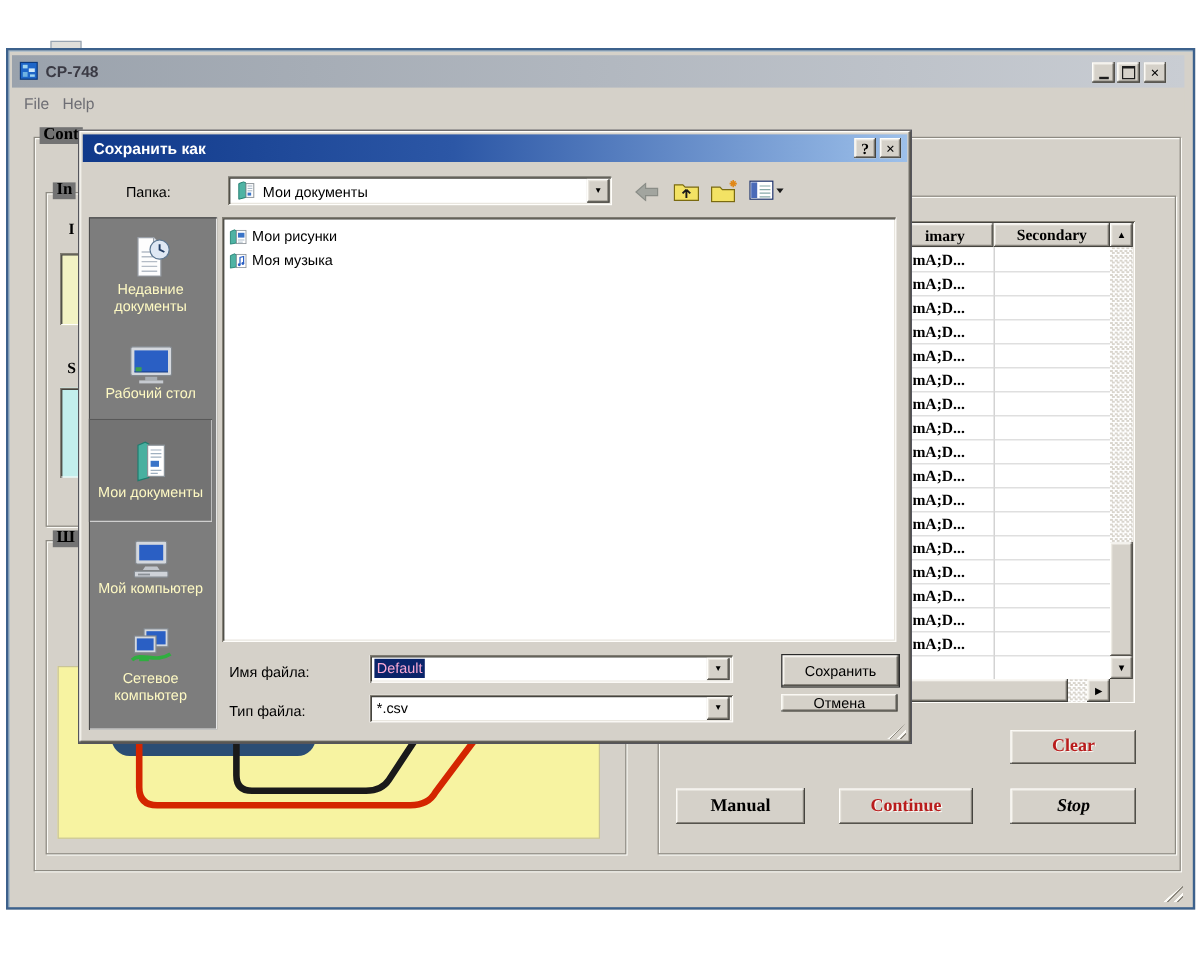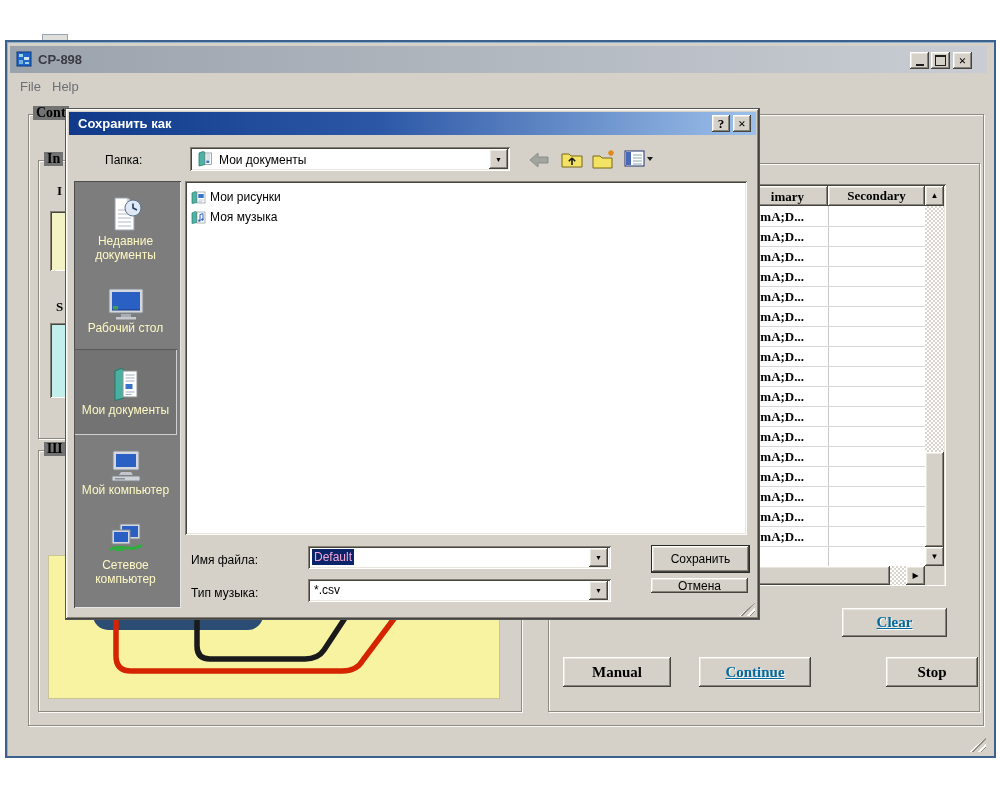--- a/index.html
+++ b/index.html
@@ -6,21 +6,21 @@
   .screen{position:relative;width:1000px;height:800px;background:#fff;overflow:hidden;
           font-family:"Liberation Sans","DejaVu Sans",sans-serif;font-size:12px;color:#000;}
   .abs{position:absolute;}
   .serifb{font-family:"Liberation Serif","DejaVu Serif",serif;font-weight:bold;}
   .raised{background:#d5d1c9;box-shadow:inset -1px -1px #45443f,inset 1px 1px #fffefb,inset -2px -2px #87837b,inset 2px 2px #e9e6df;}
   .sunkw{background:#fff;box-shadow:inset 1px 1px #848076,inset -1px -1px #fffefb,inset 2px 2px #45443f,inset -2px -2px #e9e6df;}
   .groupbox{border:1px solid #8d8a82;box-shadow:1px 1px 0 #fbfaf6,inset 1px 1px 0 #fbfaf6;}
   .glabel{background:#737373;padding:0 3px;font:bold 14px "Liberation Serif",serif;line-height:14px;}
   .xpbtn{display:flex;align-items:center;justify-content:center;cursor:default;
          font:bold 15px "Liberation Serif","DejaVu Serif",serif;}
-  .disabled{color:#0369a1;text-shadow:1px 1px 0 #fbfaf6;text-decoration:underline;}
+  .disabled{color:#b91c1c;text-shadow:1px 1px 0 #fbfaf6;}
   .scrollglyph{font-size:8px;line-height:8px;color:#000;}
   .track{background:#fff;background-image:conic-gradient(#d9d5cd 0 25%,transparent 0 50%,#d9d5cd 0 75%,transparent 0);background-size:4px 4px;}
   .titlebar-main{background:linear-gradient(90deg,#9fa6b0 0,#9aa2ac 0,#c9cdd3 100%);}
   .capbtn{display:flex;align-items:center;justify-content:center;}
   .minbar{width:8px;height:2px;background:#1d1d1d;margin-top:8px;}
   .maxbox{width:9px;height:8px;border:1px solid #1d1d1d;border-top-width:2px;}
   .dlg-title{background:linear-gradient(90deg,#10398a 0%,#2c57a6 45%,#9dc0ea 100%);}
   .lbl{font-size:12px;}
   .places-item{width:103px;display:flex;flex-direction:column;align-items:center;justify-content:center;
                color:#fef9c3;text-align:center;line-height:14px;font-size:12px;}
@@ -47,21 +47,21 @@
   <div class="abs titlebar-main" style="left:10px;top:46px;width:977px;height:27px;display:flex;align-items:center;"></div>
   <div class="abs" style="left:16px;top:51px;width:16px;height:16px;">
     <svg width="16" height="16" viewBox="0 0 16 16">
       <rect x="1" y="1" width="14" height="14" fill="#1e66c8" stroke="#0d3a7c"></rect>
       <rect x="3" y="3" width="4" height="3" fill="#9fd4ef"></rect>
         <rect x="8" y="6" width="5" height="3" fill="#cfe8f8"></rect>
       <rect x="3" y="9" width="4" height="4" fill="#6fb2e2"></rect>
         <rect x="9" y="11" width="4" height="2" fill="#9fd4ef"></rect>
     </svg>
   </div>
-  <div class="abs" style="left:38px;top:52px;font-weight:bold;font-size:13px;color:#3a3a44;">CP-898</div>
+  <div class="abs" style="left:38px;top:52px;font-weight:bold;font-size:13px;color:#3a3a44;">CP-748</div>
   <div class="abs raised capbtn" style="left:910px;top:52px;width:19px;height:17px;">
       <span class="minbar"></span>
     </div>
   <div class="abs raised capbtn" style="left:931px;top:52px;width:19px;height:17px;">
       <span class="maxbox"></span>
     </div>
   <div class="abs raised capbtn" style="left:953px;top:52px;width:19px;height:17px;font:bold 13px 'Liberation Serif',serif;">
       <span>×</span>
     </div>
 
@@ -173,21 +173,21 @@
 
   <div class="abs raised xpbtn disabled" style="left:842px;top:608px;width:105px;height:29px;">
       <span>Clear</span>
     </div>
   <div class="abs raised xpbtn" style="left:563px;top:657px;width:108px;height:30px;">
       <span>Manual</span>
     </div>
   <div class="abs raised xpbtn disabled" style="left:699px;top:657px;width:112px;height:30px;">
       <span>Continue</span>
     </div>
-  <div class="abs raised xpbtn" style="left:886px;top:657px;width:92px;height:30px;">
+  <div class="abs raised xpbtn" style="left:842px;top:657px;width:105px;height:30px;font-style:italic;">
       <span>Stop</span>
     </div>
 
   <div class="abs grip" style="left:968px;top:738px;width:18px;height:14px;"></div>
 
   <div class="abs" style="left:65px;top:108px;width:693px;height:510px;background:#d5d1c9;border:1px solid #55555c;box-shadow:inset -1px -1px #45443f,inset 1px 1px #fffefb,inset -2px -2px #87837b,inset 2px 2px #e9e6df;">
 
     <div class="abs dlg-title" style="left:3px;top:3px;width:687px;height:23px;"></div>
     <div class="abs" style="left:12px;top:7px;color:#fff;font-weight:bold;font-size:13px;">Сохранить как</div>
     <div class="abs raised capbtn" style="left:646px;top:6px;width:18px;height:17px;font:bold 13px 'Liberation Serif',serif;">
@@ -318,21 +318,21 @@
     <div class="abs lbl" style="left:125px;top:444px;">Имя файла:</div>
     <div class="abs sunkw" style="left:242px;top:437px;width:303px;height:23px;"></div>
     <div class="abs" style="left:246px;top:440px;background:#0a246a;color:#f9a8d4;font-size:12px;padding:1px 2px;"><span>Default</span></div>
     <div class="abs raised dropbtn" style="left:523px;top:439px;width:19px;height:19px;">
         <span>▼</span>
       </div>
     <div class="abs raised" style="left:585px;top:436px;width:97px;height:26px;border:1px solid #2a2a2a;display:flex;align-items:center;justify-content:center;font-size:12px;">
         <span>Сохранить</span>
       </div>
 
-    <div class="abs lbl" style="left:125px;top:477px;">Тип музыка:</div>
+    <div class="abs lbl" style="left:125px;top:477px;">Тип файла:</div>
     <div class="abs sunkw" style="left:242px;top:470px;width:303px;height:23px;"></div>
     <div class="abs" style="left:248px;top:474px;font-size:12px;">*.csv</div>
     <div class="abs raised dropbtn" style="left:523px;top:472px;width:19px;height:19px;">
         <span>▼</span>
       </div>
     <div class="abs raised" style="left:585px;top:469px;width:97px;height:15px;display:flex;align-items:center;justify-content:center;font-size:12px;">
         <span>Отмена</span>
       </div>
 
     <div class="abs grip" style="left:673px;top:494px;width:16px;height:13px;"></div>

